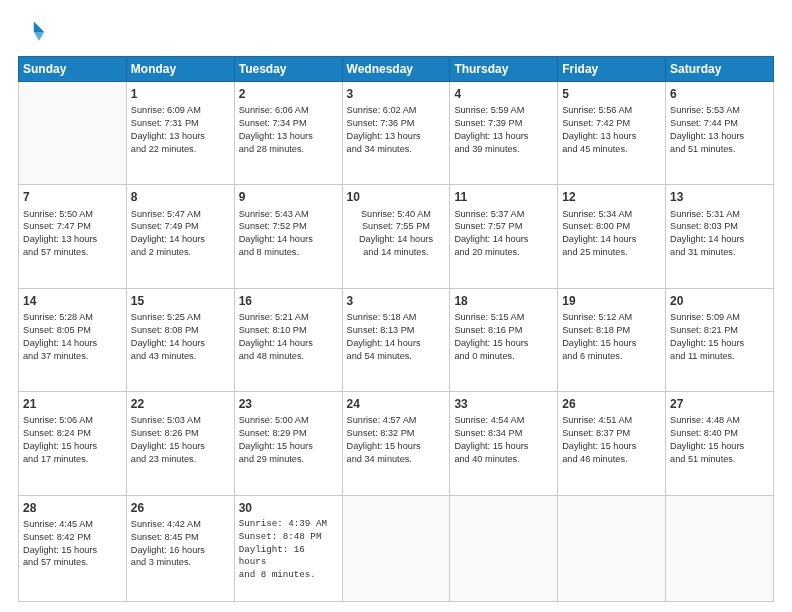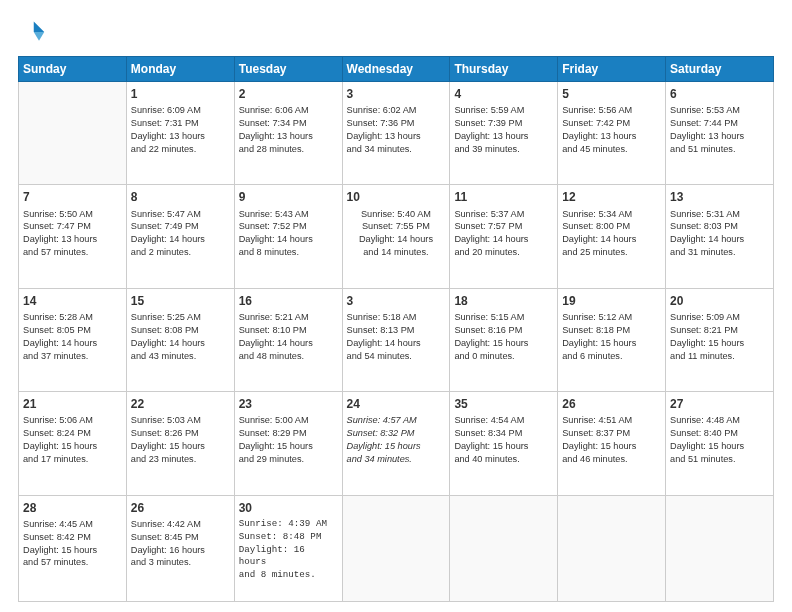--- a/index.html
+++ b/index.html
@@ -295,27 +295,27 @@
           </td>
           <td>
             <span class="day-num">23</span>
             <div class="day-info" style="white-space: pre-line;">Sunrise: 5:00 AM
 Sunset: 8:29 PM
 Daylight: 15 hours
 and 29 minutes.</div>
           </td>
           <td>
             <span class="day-num">24</span>
-            <div class="day-info" style="white-space: pre-line; font-style: italic;">Sunrise: 4:57 AM
+            <div class="day-info" style="white-space: pre-line;">Sunrise: 4:57 AM
 Sunset: 8:32 PM
 Daylight: 15 hours
 and 34 minutes.</div>
           </td>
           <td>
-            <span class="day-num">35</span>
+            <span class="day-num">33</span>
             <div class="day-info" style="white-space: pre-line;">Sunrise: 4:54 AM
 Sunset: 8:34 PM
 Daylight: 15 hours
 and 40 minutes.</div>
           </td>
           <td>
             <span class="day-num">26</span>
             <div class="day-info" style="white-space: pre-line;">Sunrise: 4:51 AM
 Sunset: 8:37 PM
 Daylight: 15 hours

